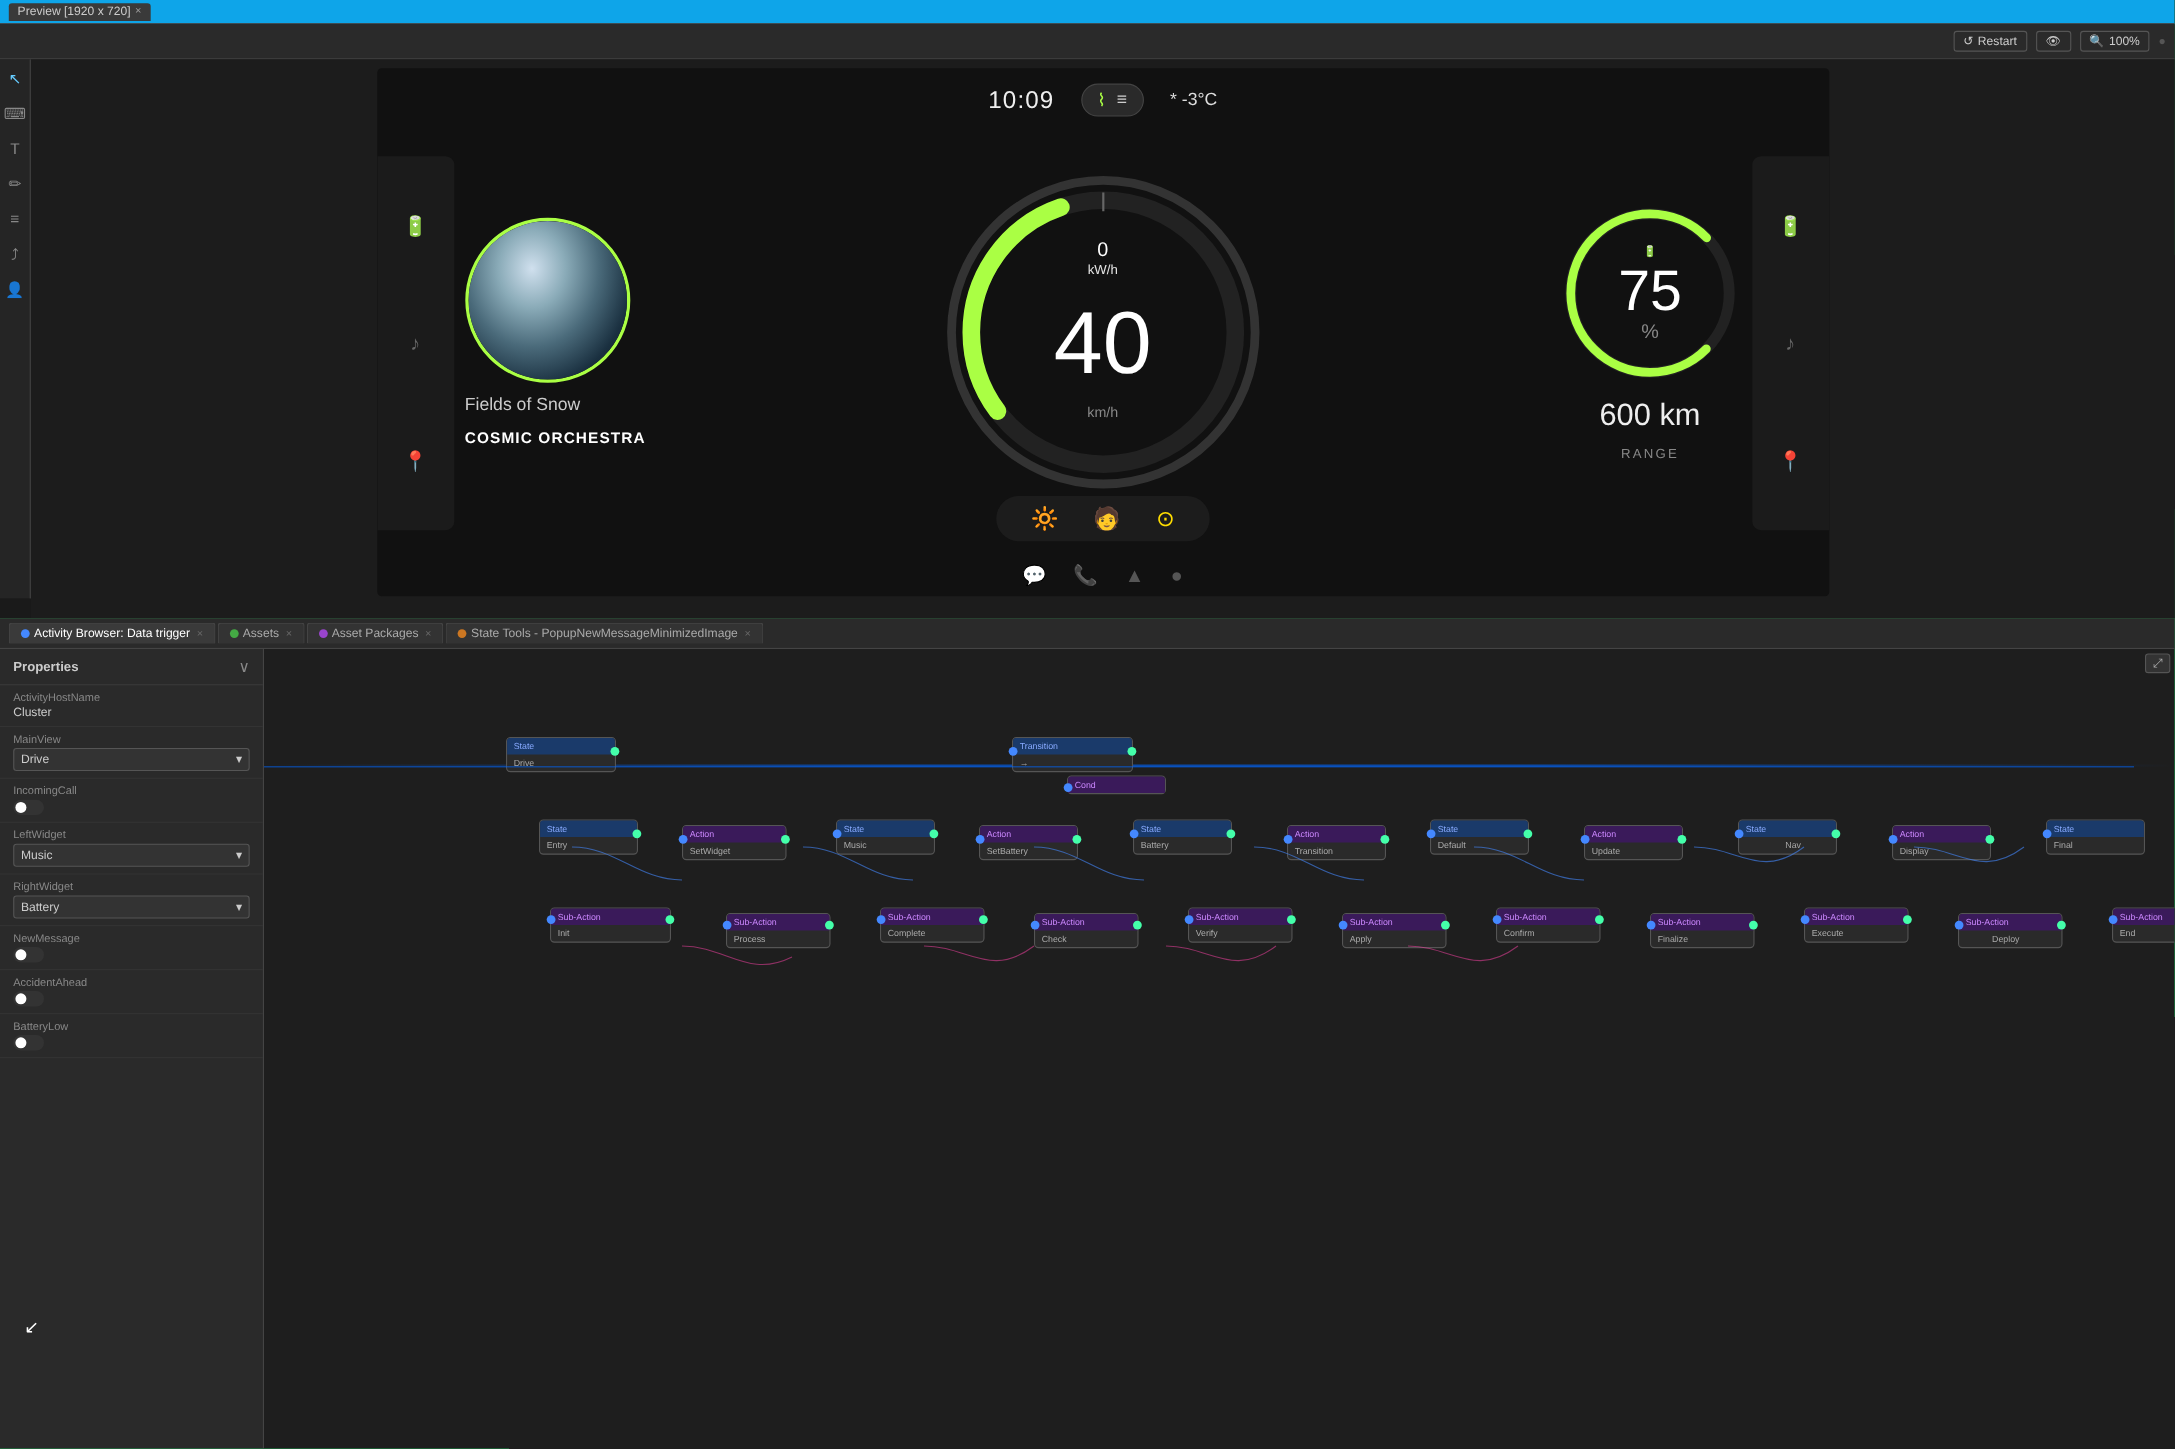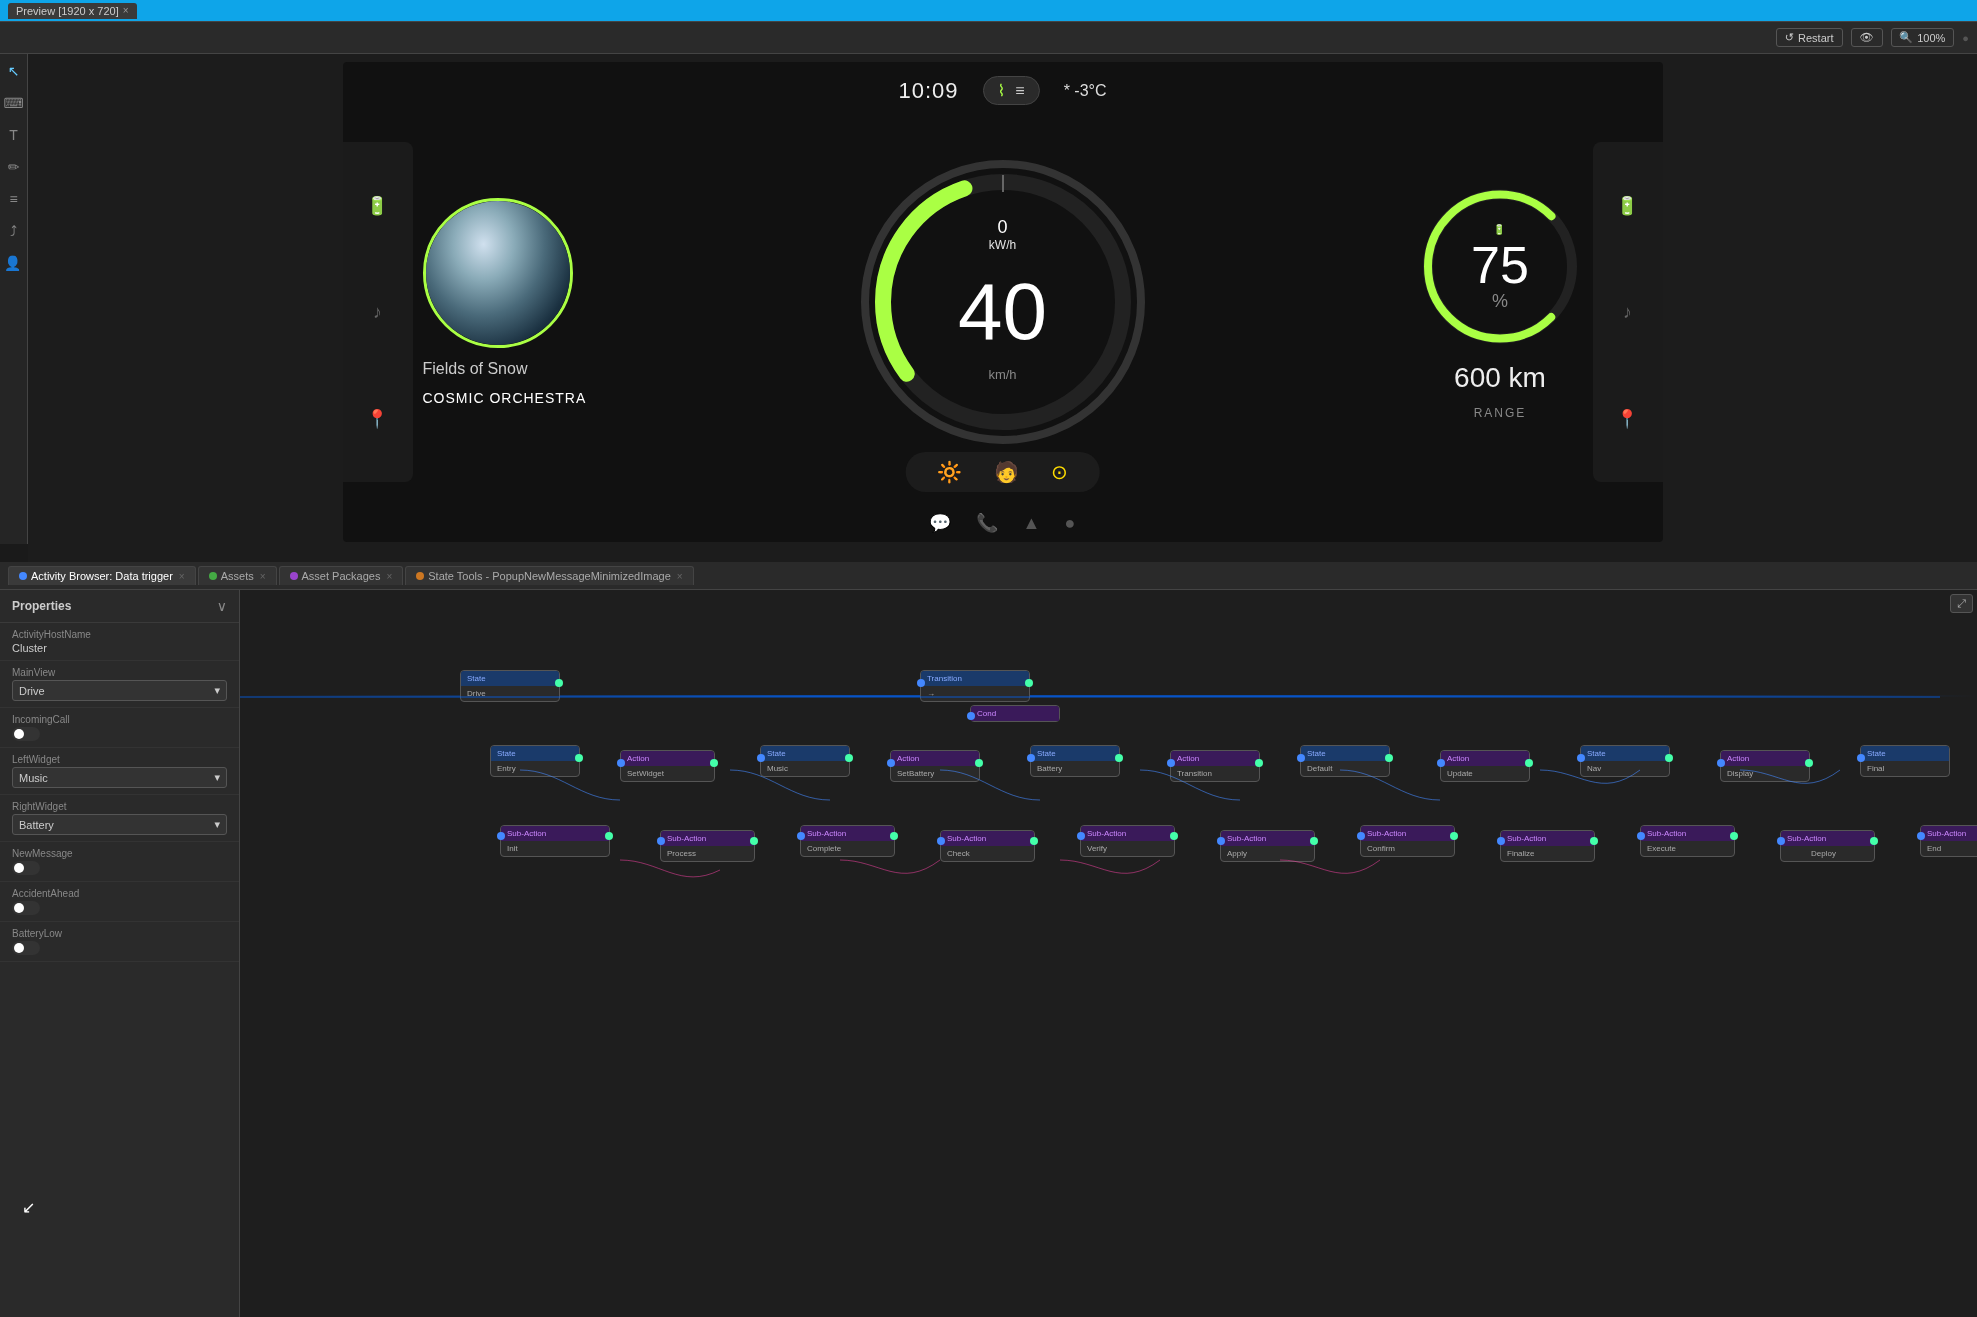--- a/index.html
+++ b/index.html
@@ -213,21 +213,21 @@
       overflow: hidden;
       background: linear-gradient(135deg, #c5d8e8 0%, #7a9ab0 30%, #3a5060 60%, #1a2530 80%, #050a10 100%);
       position: relative;
     }
     .album-art-inner {
       width: 100%;
       height: 100%;
       background: radial-gradient(ellipse at 40% 30%, #d0e0ee 0%, #8aabb8 25%, #4a6a7a 50%, #1a3040 75%, #0a1520 100%);
     }
     .music-title { font-size: 16px; color: #ccc; font-weight: 300; }
-    .music-artist { font-size: 14px; color: #fff; font-weight: 400; letter-spacing: 1px; }
+    .music-artist { font-size: 14px; color: #fff; font-weight: 700; letter-spacing: 1px; }
 
     
     .right-widget {
       position: absolute;
       right: 80px;
       top: 50%;
       transform: translateY(-50%);
       display: flex;
       flex-direction: column;
       align-items: center;
@@ -829,21 +829,21 @@
 
       <div class="node" style="left:1200px;top:160px;width:90px;">
         <div class="node-header purple">Action</div>
         <div class="node-body" style="font-size:8px;color:#aaa;">Update</div>
         <div class="node-port in" style="top:8px;"></div>
         <div class="node-port out" style="top:8px;"></div>
       </div>
 
       <div class="node" style="left:1340px;top:155px;width:90px;">
         <div class="node-header blue">State</div>
-        <div class="node-body" style="font-size:8px;color:#aaa;">Nav</div>
+        <div class="node-body" style="font-size:8px;color:#aaa;margin-left:36px;">Nav</div>
         <div class="node-port in" style="top:8px;"></div>
         <div class="node-port out" style="top:8px;"></div>
       </div>
 
       <div class="node" style="left:1480px;top:160px;width:90px;">
         <div class="node-header purple">Action</div>
         <div class="node-body" style="font-size:8px;color:#aaa;">Display</div>
         <div class="node-port in" style="top:8px;"></div>
         <div class="node-port out" style="top:8px;"></div>
       </div>

